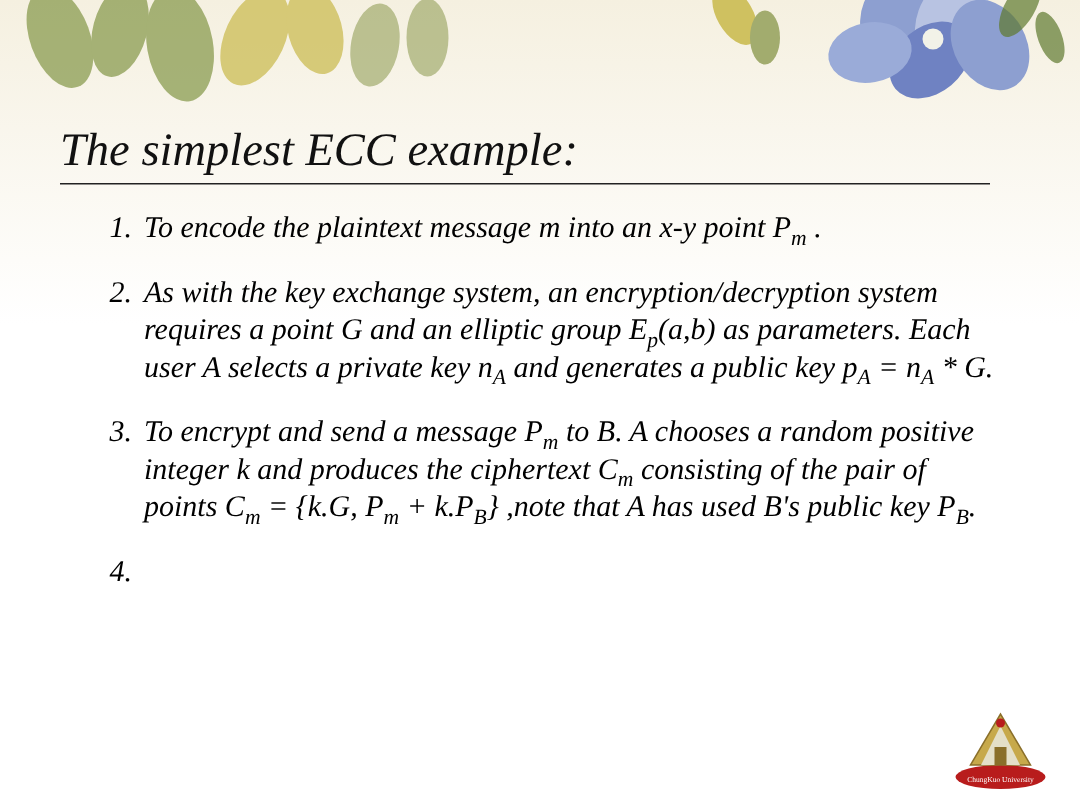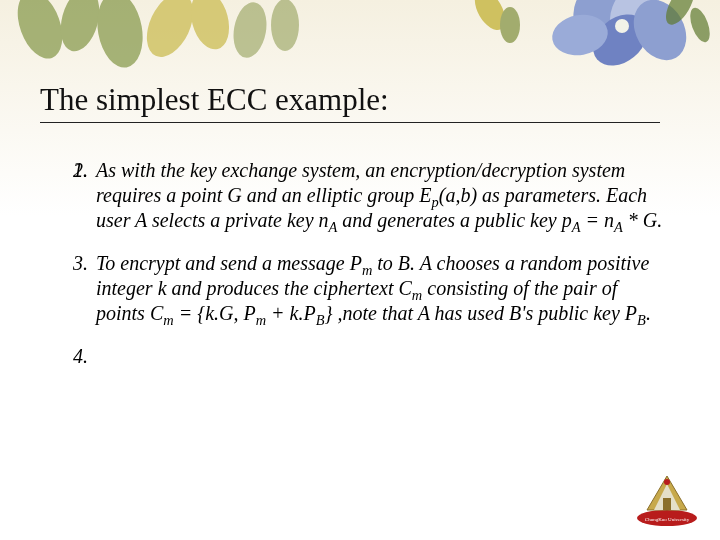--- a/index.html
+++ b/index.html
@@ -23,20 +23,21 @@
   .floral-right {
     position: absolute;
     right: 10px; top: -20px;
     width: 260px; height: 100px;
   }
   .title {
     position: absolute;
     top: 82px;
     left: 40px;
     font-size: 31px;
+    font-style: italic;
     color: #111;
     border-bottom: 1.5px solid #222;
     padding-bottom: 4px;
     width: 620px;
   }
   .content {
     position: absolute;
     top: 140px;
     left: 60px;
     width: 610px;
@@ -109,20 +110,21 @@
     </svg>
   </div>
 </div>
 
 <div class="title">The simplest ECC example:</div>
 
 <div class="content">
   <ol class="main">
     <li>
       <span class="num">1.</span>
+      <span>To encode the plaintext message m into an x-y point P<span class="sub">m</span> .</span>
     </li>
     <li>
       <span class="num">2.</span>
       <span>As with the key exchange system, an encryption/decryption system requires a point G and an elliptic group E<span class="sub">p</span>(a,b) as parameters. Each user A selects a private key n<span class="sub">A</span> and generates a public key p<span class="sub">A</span> = n<span class="sub">A</span> * G.</span>
     </li>
     <li>
       <span class="num">3.</span>
       <span>To encrypt and send a message P<span class="sub">m</span> to B.  A chooses a random positive integer k and produces the ciphertext C<span class="sub">m</span> consisting of the pair of points C<span class="sub">m</span> = {k.G, P<span class="sub">m</span> + k.P<span class="sub">B</span>}  ,note that A has used B's public key P<span class="sub">B</span>.</span>
     </li>
     <li>

